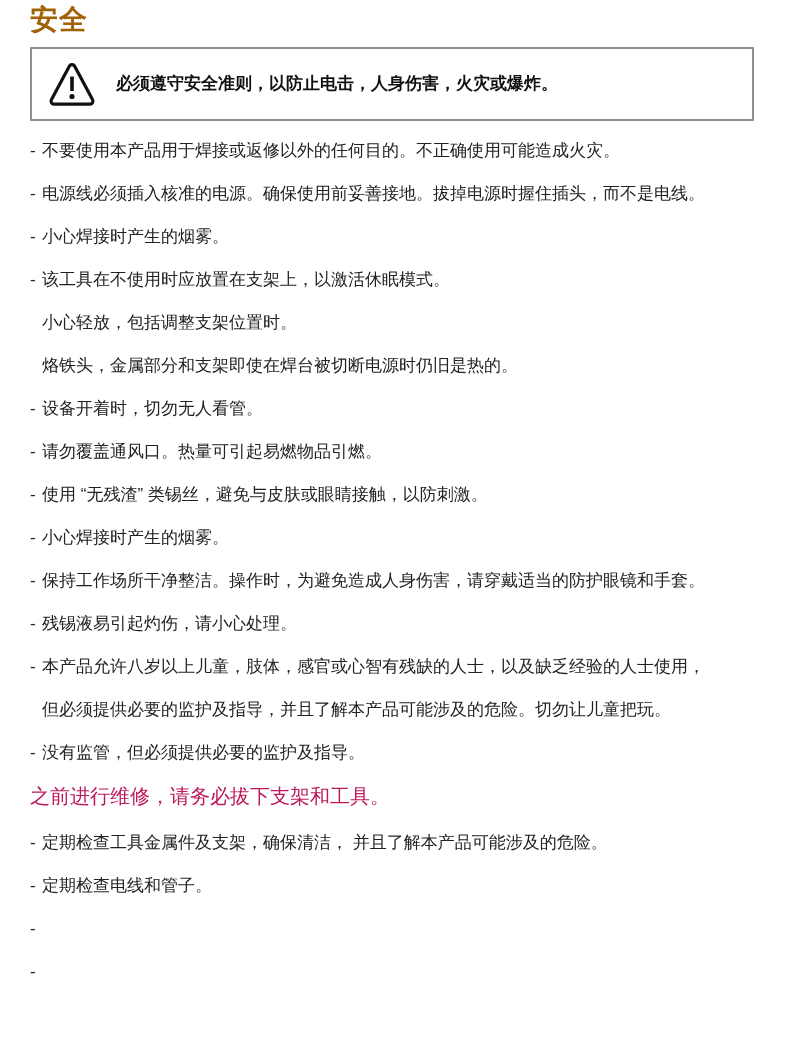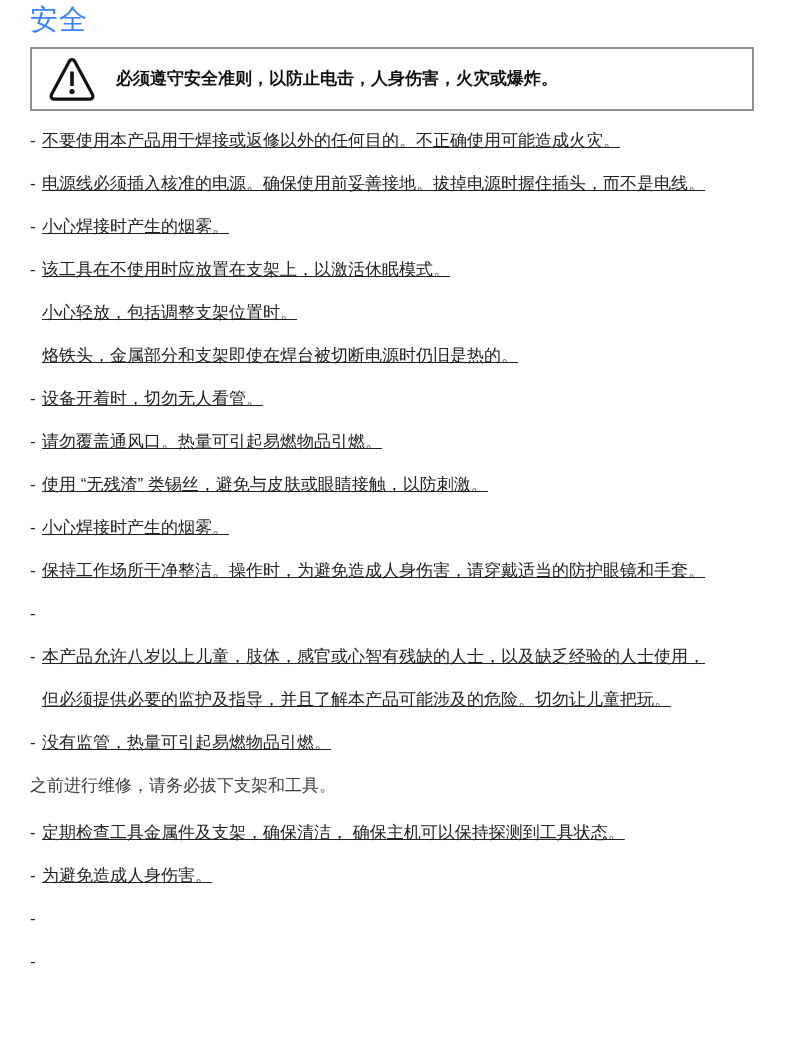--- a/index.html
+++ b/index.html
@@ -16,31 +16,31 @@
   }
   .page {
     padding: 0 28px 0 30px;
     box-sizing: border-box;
     width: 790px;
   }
   h1.section-heading {
     margin: 0;
     font-size: 28px;
     line-height: 30px;
-    font-weight: 400;
-    color: #3b82f6;
+    font-weight: 700;
+    color: #a16207;
     letter-spacing: 1px;
   }
   .heading-safety { padding-top: 5px; }
   .heading-maintenance { margin-top: 40px; }
 
   .warnbox {
     margin-top: 12px;
     width: 724px;
-    height: 64px;
+    height: 74px;
     box-sizing: border-box;
     border: 2px solid #8f8f8f;
     background: #ffffff;
     display: flex;
     align-items: center;
     padding: 0 16px;
   }
   .warnbox .icon-wrap {
     flex: 0 0 auto;
     display: flex;
@@ -67,28 +67,27 @@
     margin-bottom: 25px;
     color: #222222;
   }
   .list .row:last-child { margin-bottom: 0; }
   .list .dash {
     flex: 0 0 12px;
     width: 12px;
   }
   .list .txt {
     white-space: nowrap;
-    text-decoration: underline;
   }
 
   .intro-line {
     margin: 25px 0 0 0;
-    font-size: 17px;
+    font-size: 20px;
     line-height: 18px;
-    color: #404040;
+    color: #be185d;
     white-space: nowrap;
   }
   .maint-list { margin-top: 29px; }
 </style>
 </head>
 <body>
 
 <div class="page">
 
   <h1 class="section-heading heading-safety">安全</h1>
@@ -155,50 +154,51 @@
     <span class="txt">小心焊接时产生的烟雾。</span>
   </div>
 
   <div class="row">
     <span class="dash">-</span>
     <span class="txt">保持工作场所干净整洁。操作时，为避免造成人身伤害，请穿戴适当的防护眼镜和手套。</span>
   </div>
 
   <div class="row">
     <span class="dash">-</span>
+    <span class="txt">残锡液易引起灼伤，请小心处理。</span>
   </div>
 
   <div class="row">
     <span class="dash">-</span>
     <span class="txt">本产品允许八岁以上儿童，肢体，感官或心智有残缺的人士，以及缺乏经验的人士使用，</span>
   </div>
 
   <div class="row">
     <span class="dash"></span>
     <span class="txt">但必须提供必要的监护及指导，并且了解本产品可能涉及的危险。切勿让儿童把玩。</span>
   </div>
 
   <div class="row">
     <span class="dash">-</span>
-    <span class="txt">没有监管，热量可引起易燃物品引燃。</span>
+    <span class="txt">没有监管，但必须提供必要的监护及指导。</span>
   </div>
 </div>
 
 
   <p class="intro-line">之前进行维修，请务必拔下支架和工具。</p>
 
   <div class="list maint-list">
   <div class="row">
     <span class="dash">-</span>
-    <span class="txt">定期检查工具金属件及支架，确保清洁， 确保主机可以保持探测到工具状态。</span>
-  </div>
-
-  <div class="row">
-    <span class="dash">-</span>
-    <span class="txt">为避免造成人身伤害。</span>
+    <span class="txt">定期检查工具金属件及支架，确保清洁， 并且了解本产品可能涉及的危险。</span>
+  </div>
+
+  <div class="row">
+    <span class="dash">-</span>
+    <span class="txt">定期检查电线和管子。</span>
   </div>
 
   <div class="row">
     <span class="dash">-</span>
   </div>
 
   <div class="row">
     <span class="dash">-</span>
   </div>
 </div>

